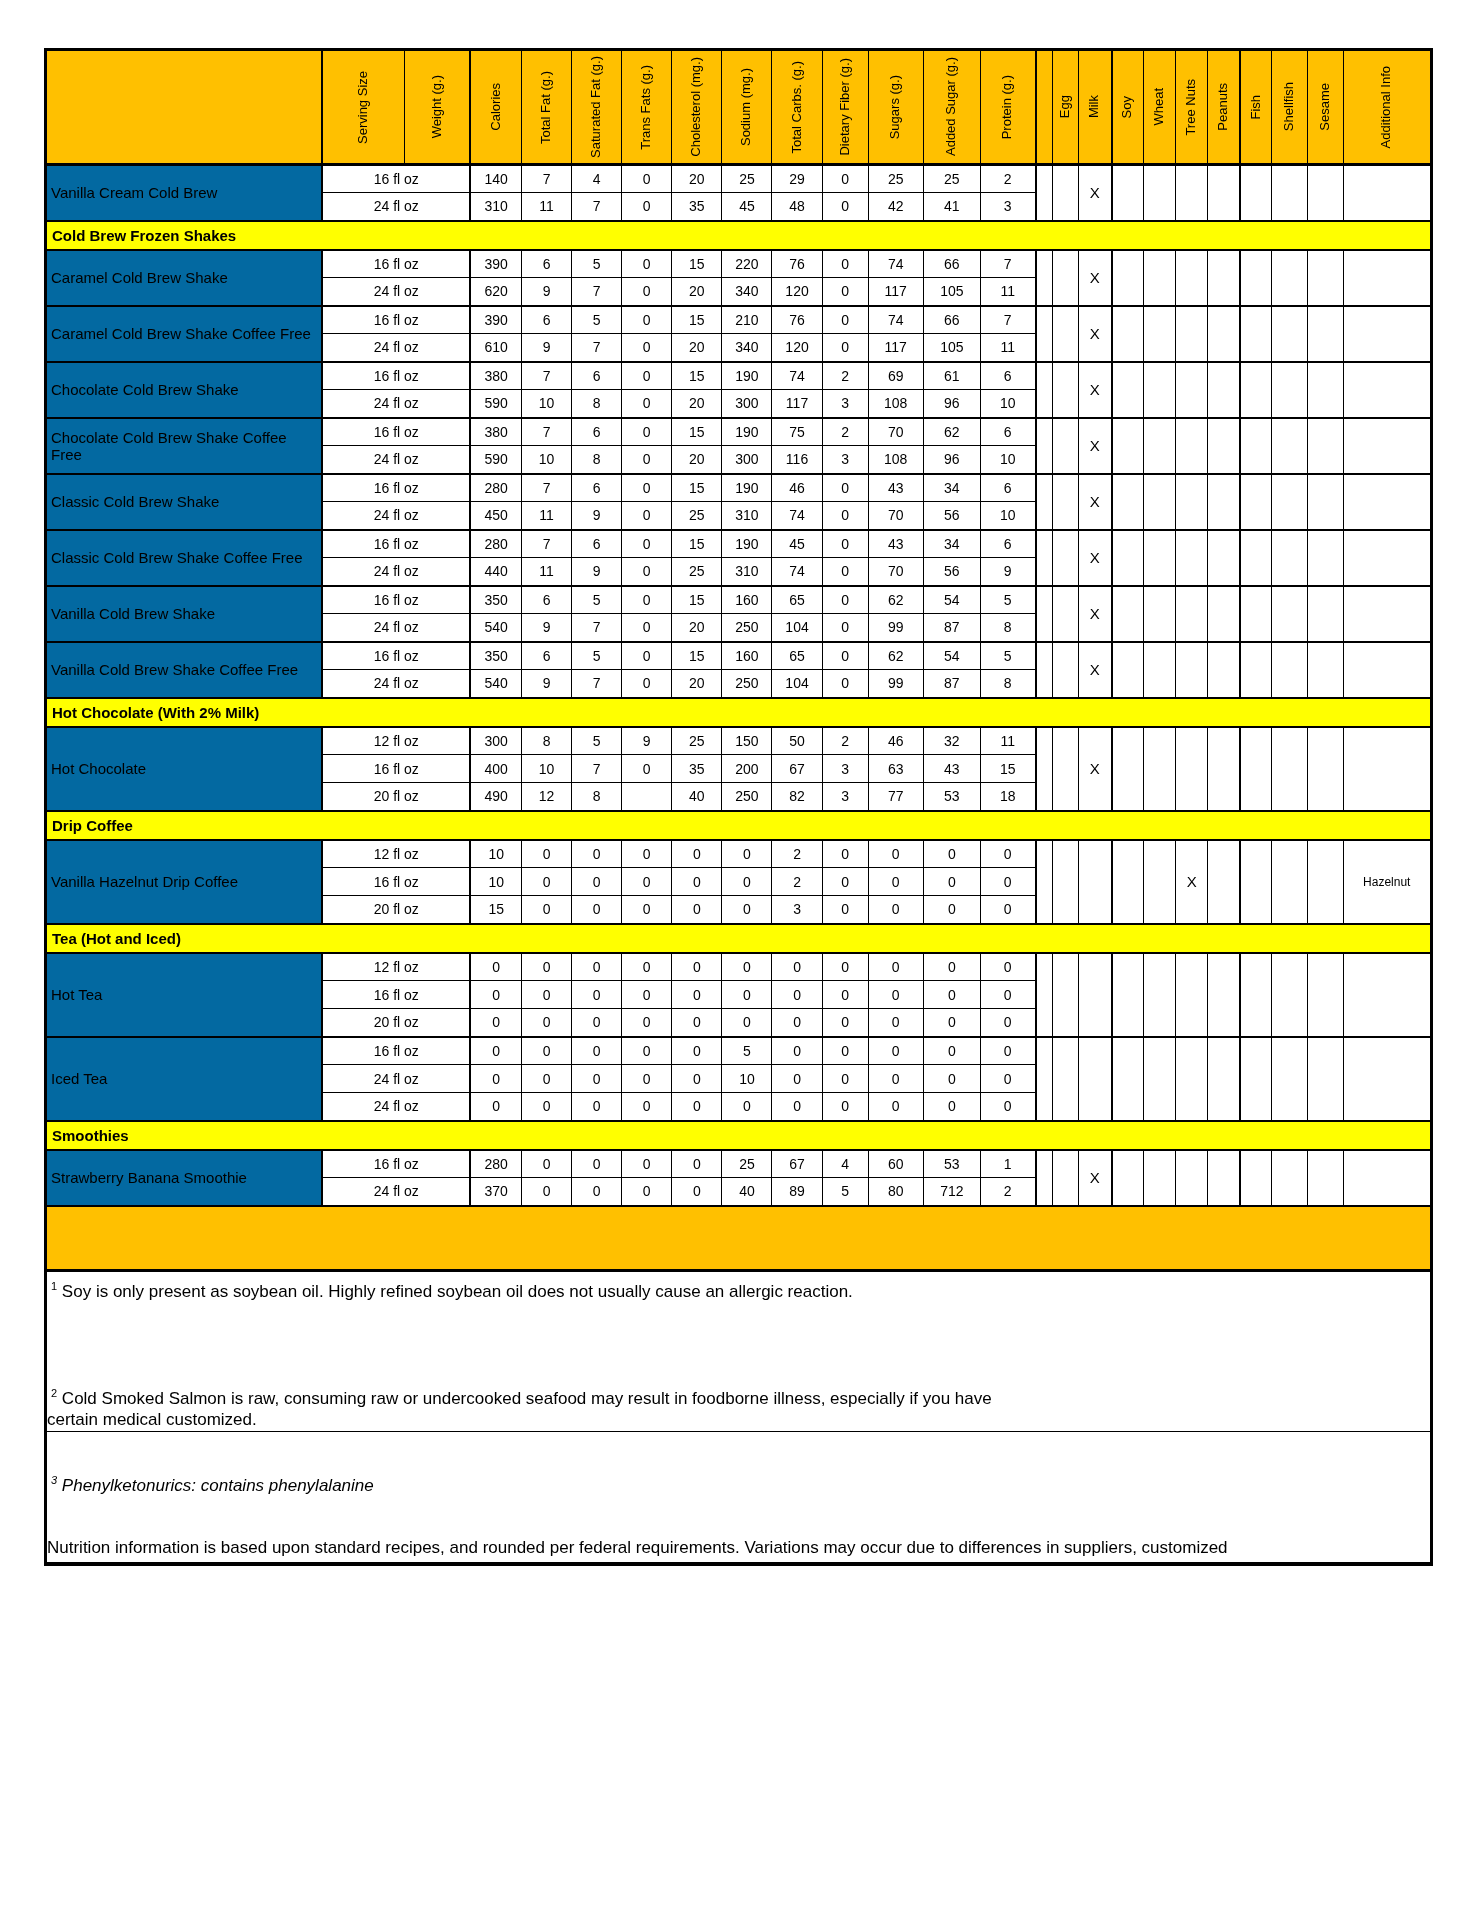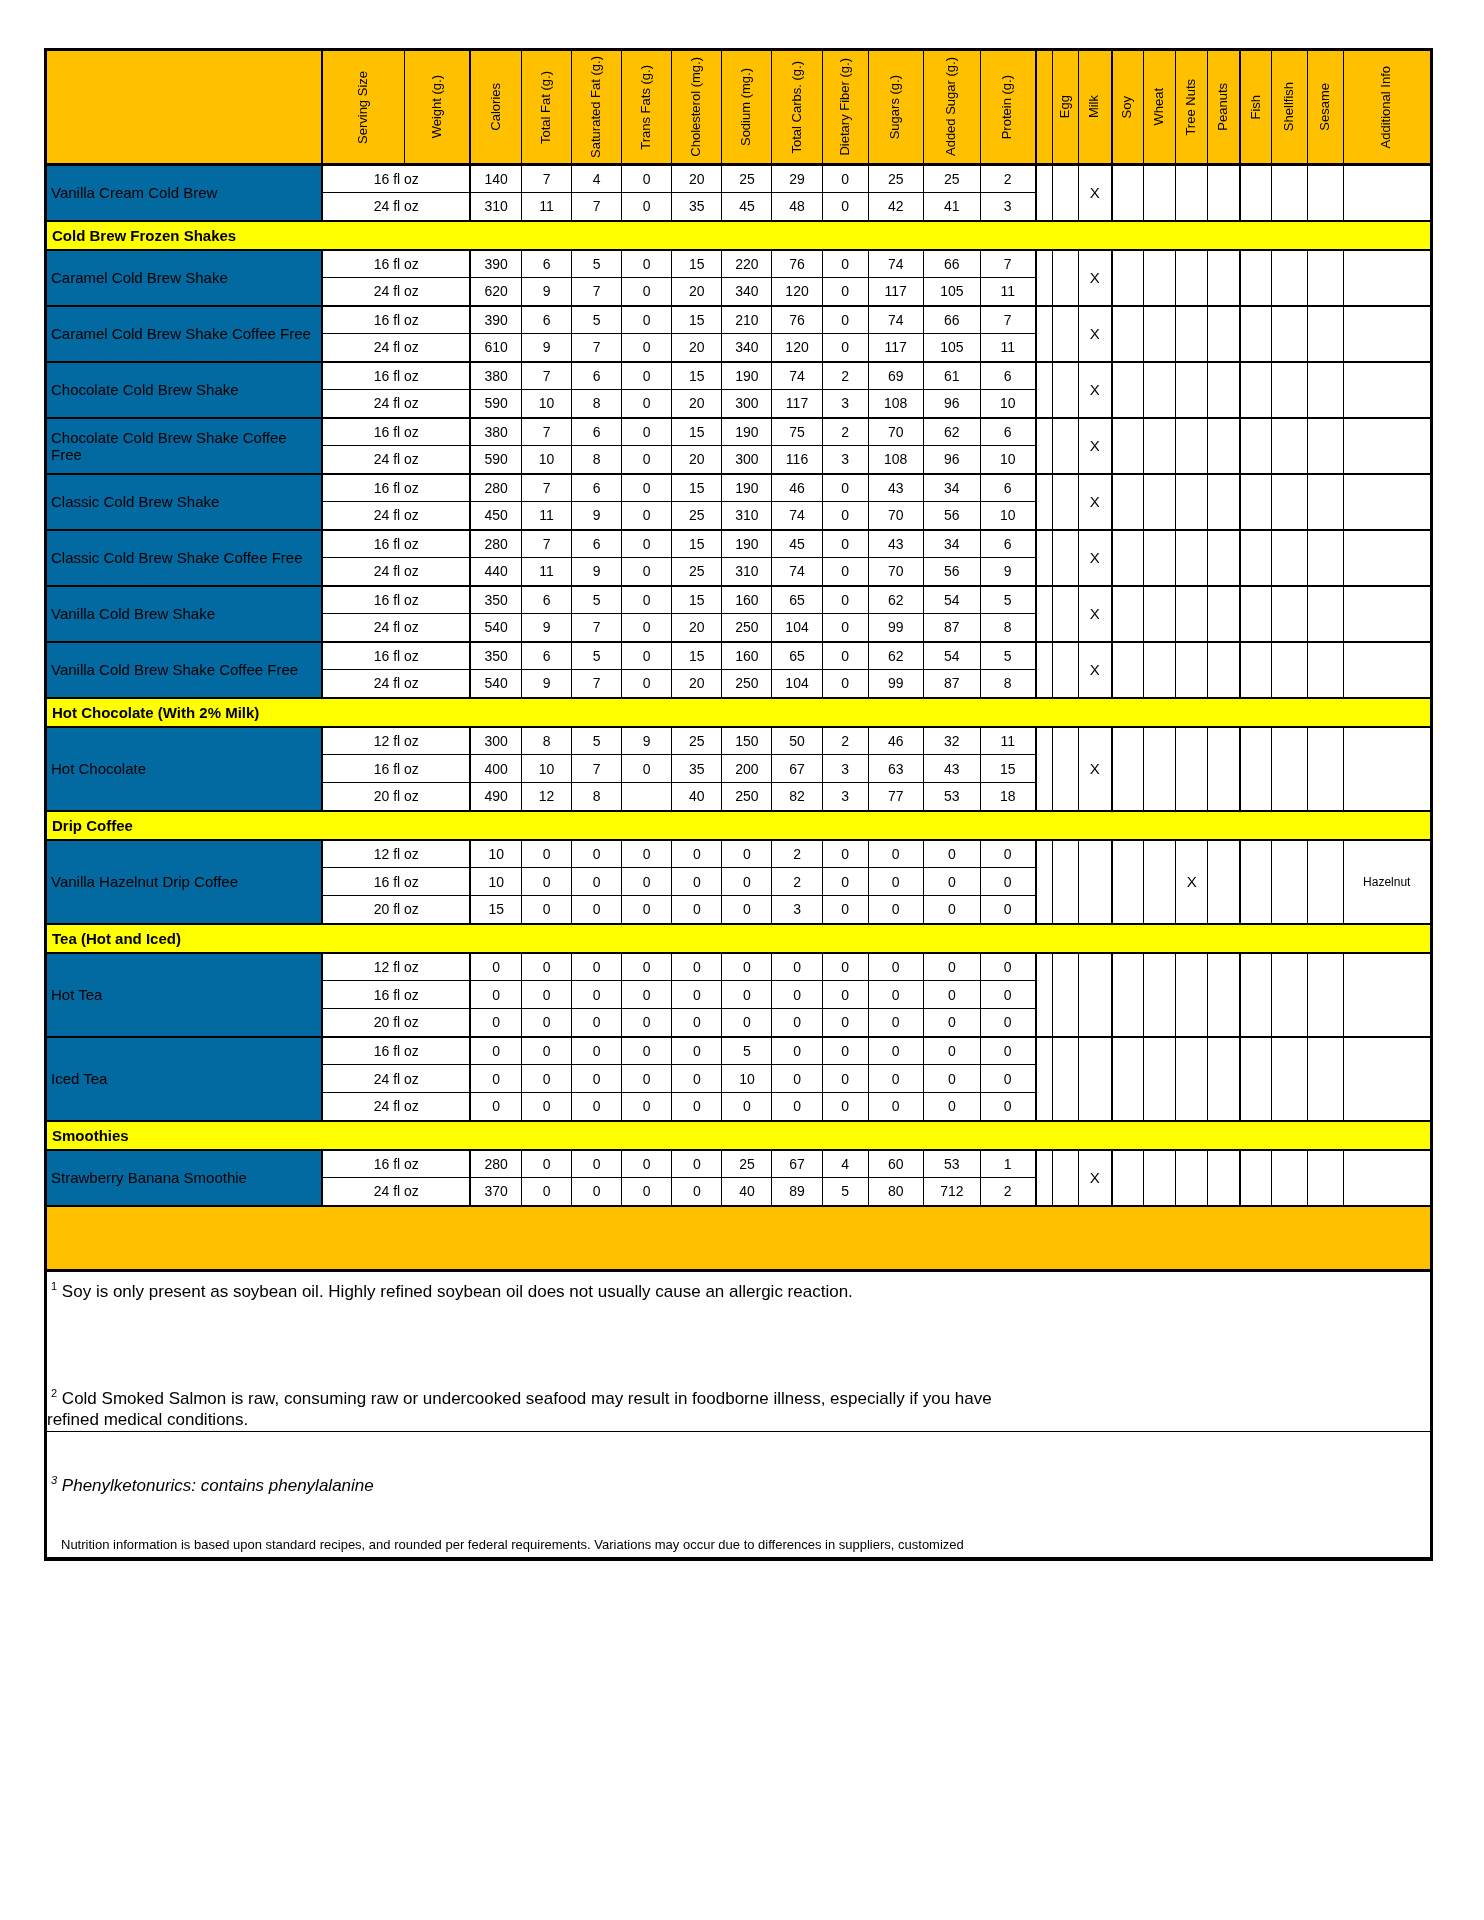--- a/index.html
+++ b/index.html
@@ -36,21 +36,21 @@
     width:1389px;box-sizing:border-box;min-height:243px;
     border-left:3px solid #000;border-right:3px solid #000;border-bottom:4px solid #000;
     display:flex;flex-direction:column;background:#fff;
     font-size:17px;line-height:1.25;gap:40px;
   }
   .note{margin-left:4px;}
   .n1{margin-top:8px;}
   .n2wrap{margin-top:46px;border-bottom:1px solid #000;}
   .n3{margin-top:2px;font-style:italic;}
   sup{font-size:11px;}
-  .disclaimer{margin-top:auto;padding:2px 0 3px 14px;font-size:13px;}
+  .disclaimer{margin-top:auto;padding:2px 0 3px 0;font-size:17px;}
 </style>
 </head>
 <body>
 
 <div id="sheet">
   <table id="nutrition-table">
       <colgroup>
         <col style="width: 276px;">
         <col style="width: 82px;">
         <col style="width: 66px;">
@@ -787,18 +787,18 @@
         <tr>
           <td class="band" colspan="25"></td>
         </tr>
       </tbody>
     </table>
 
   <div class="footbox">
     <div class="note n1"><sup>1</sup> <span>Soy is only present as soybean oil.  Highly refined soybean oil does not usually cause an allergic reaction.</span></div>
     <div class="n2wrap">
       <div class="note"><sup>2</sup> <span>Cold Smoked Salmon is raw, consuming raw or undercooked seafood may result in foodborne illness, especially if you have</span></div>
-      <div>refined medical conditions.</div>
+      <div>certain medical customized.</div>
     </div>
     <div class="note n3"><sup>3</sup> <span>Phenylketonurics: contains phenylalanine</span></div>
     <div class="disclaimer">Nutrition information is based upon standard recipes, and rounded per federal requirements. Variations may occur due to differences in suppliers, customized</div>
   </div>
 </div>
 
 </body></html>

